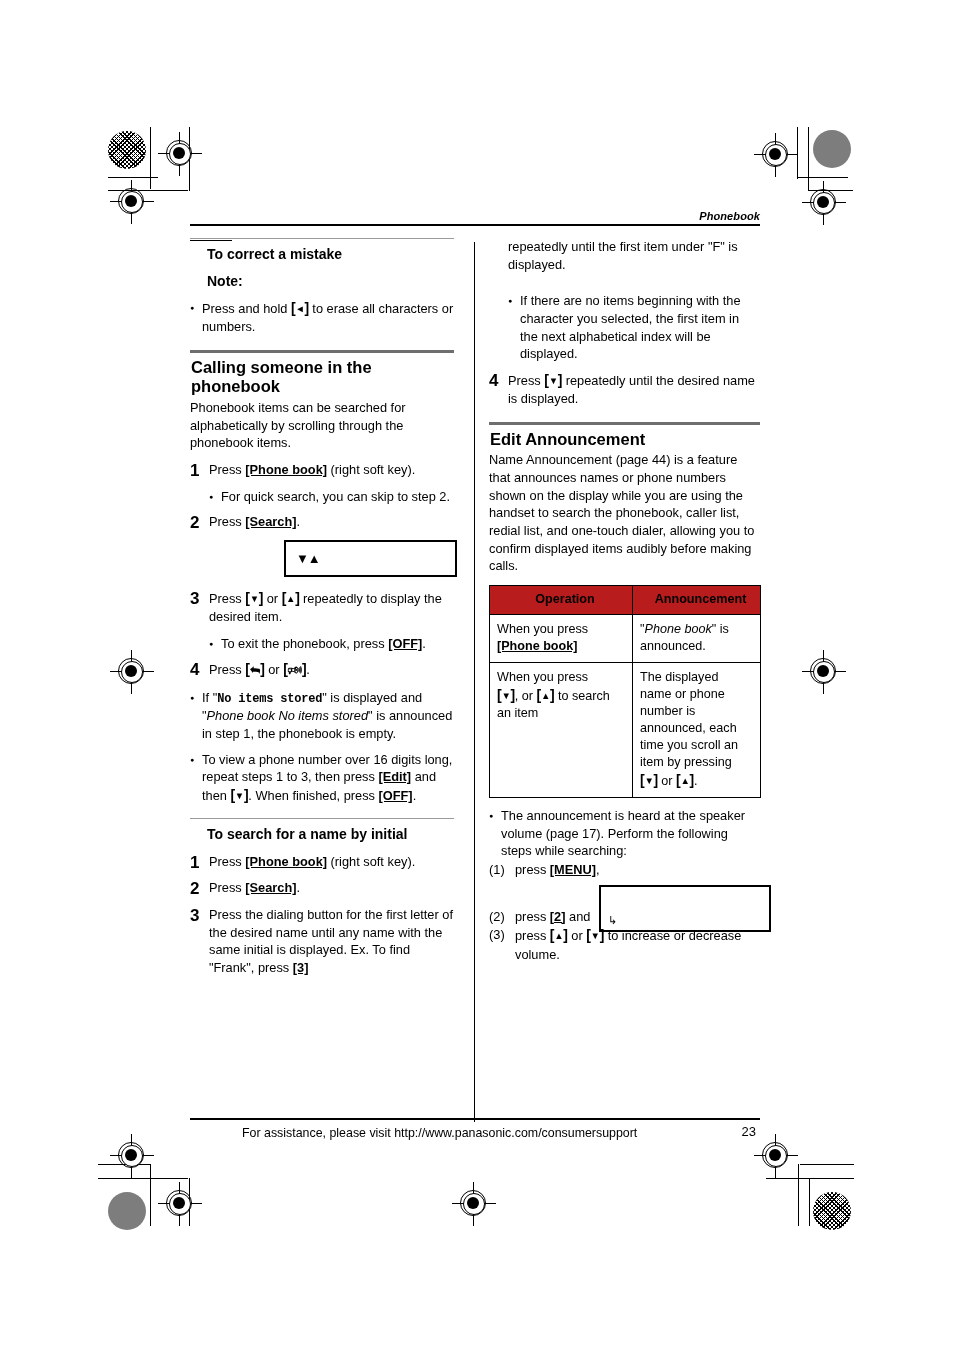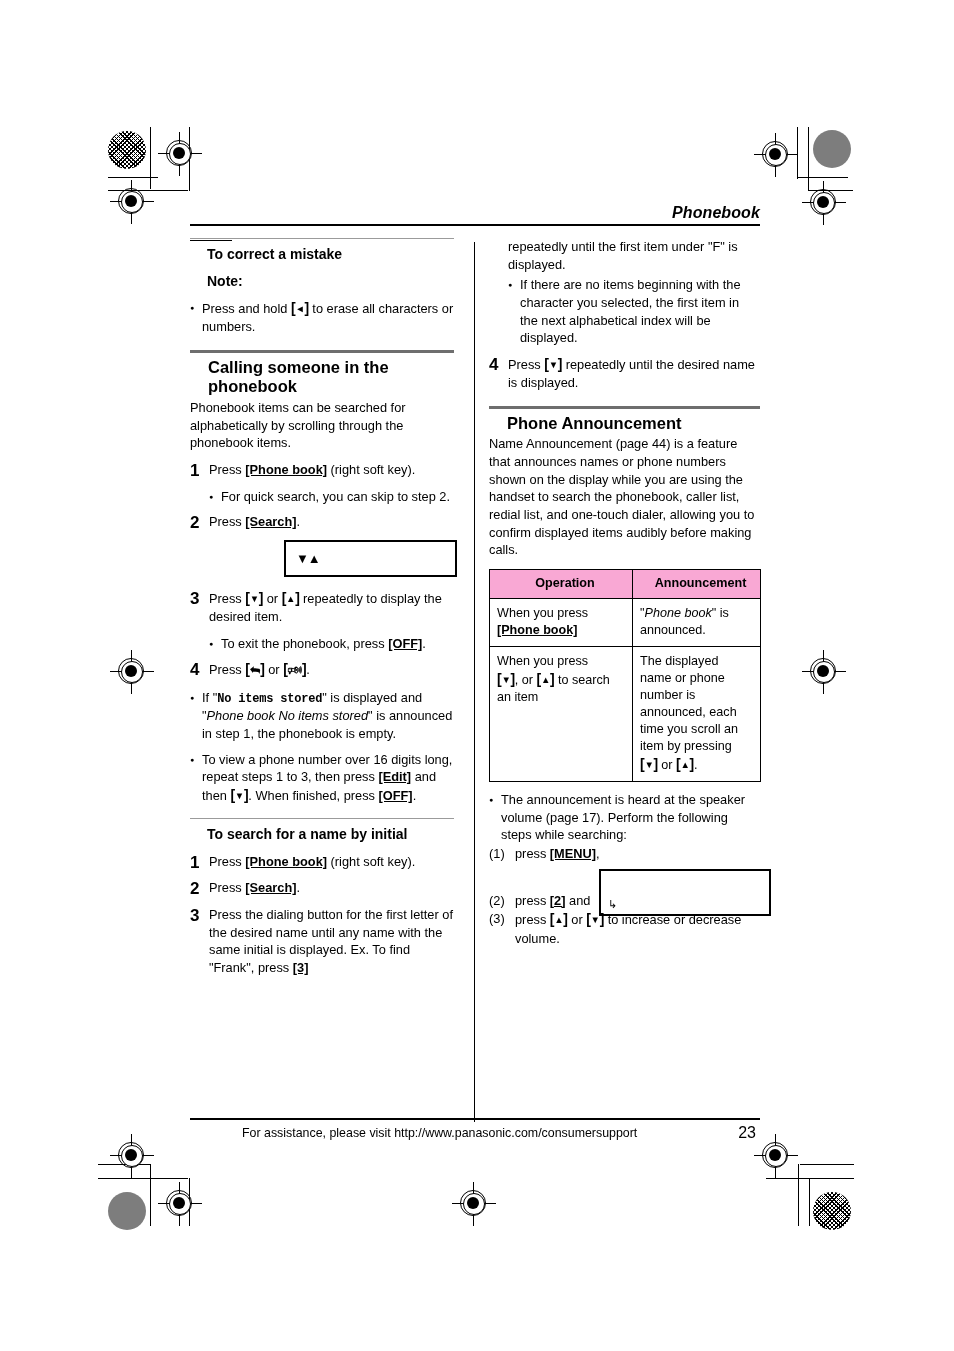--- a/index.html
+++ b/index.html
@@ -74,21 +74,21 @@
   }
 
   .header-row {
     position: relative;
     height: 30px;
   }
   .header-title {
     position: absolute;
     right: 0;
     bottom: 4px;
-    font-size: 16px;
+    font-size: 11px;
     font-weight: bold;
     font-style: italic;
     letter-spacing: 0.1px;
   }
   .header-rule {
     position: absolute;
     left: 0; right: 0;
     bottom: 0;
     height: 2px;
     background: #000;
@@ -129,28 +129,28 @@
   .sub-head {
     font-size: 14px;
     font-weight: bold;
     margin: 0 0 9px 17px;
     line-height: 1.25;
   }
   .sec-head {
     font-size: 16.5px;
     font-weight: bold;
     line-height: 1.18;
-    margin: 0 0 2px 18px;
+    margin: 0 0 2px 1px;
   }
   p.body {
     font-size: 12.8px;
     line-height: 1.38;
     margin: 0 0 9px 0;
   }
-  p.body.tight { margin-bottom: 3px; }
+  p.body.tight { margin-bottom: 19px; }
 
   .step {
     position: relative;
     padding-left: 19px;
     font-size: 12.8px;
     line-height: 1.38;
     margin: 0 0 9px 0;
   }
   .step .num {
     position: absolute;
@@ -227,21 +227,21 @@
   }
   table.tbl th, table.tbl td {
     border: 1px solid #000;
     padding: 6px 7px 7px 7px;
     font-size: 12.6px;
     line-height: 1.35;
     vertical-align: top;
     text-align: left;
   }
   table.tbl th {
-    background: #f9a8d4;
+    background: #b91c1c;
     text-align: center;
     font-weight: bold;
     padding: 5px 4px 6px 12px;
   }
   table.tbl col.c1 { width: 143px; }
   table.tbl col.c2 { width: 128px; }
 
   
   .footer {
     position: absolute;
@@ -261,21 +261,21 @@
   .footer-text {
     position: absolute;
     left: 52px;
     top: 0;
     font-size: 12.4px;
   }
   .footer-page {
     position: absolute;
     right: 4px;
     top: -2px;
-    font-size: 16px;
+    font-size: 13px;
   }
 
   
   .glyph-handset { font-size: 13px; display:inline-block; transform: scaleX(-1) rotate(-8deg); }
   .glyph-speaker { font-size: 11.5px; }
 </style>
 </head>
 <body>
 
 <div>
@@ -418,21 +418,21 @@
 
       <p class="body tight" style="margin-left:19px;">repeatedly until the first item under "F" is displayed.</p>
 
       <div class="bullet indent">If there are no items beginning with the character you selected, the first item in the next alphabetical index will be displayed.</div>
 
       <div class="step">
         <span class="num">4</span>Press <span class="key"><span class="br">[</span><span class="arw">▼</span><span class="br">]</span></span> repeatedly until the desired name is displayed.
       </div>
 
       <div class="sec-rule"></div>
-      <div class="sec-head">Phone Announcement</div>
+      <div class="sec-head">Edit Announcement</div>
       <p class="body">Name Announcement (page 44) is a feature that announces names or phone numbers shown on the display while you are using the handset to search the phonebook, caller list, redial list, and one-touch dialer, allowing you to confirm displayed items audibly before making calls.</p>
 
       <table class="tbl">
         <colgroup>
             <col class="c1">
             <col class="c2">
           </colgroup>
         <thead>
           <tr>
             <th>Operation</th>

